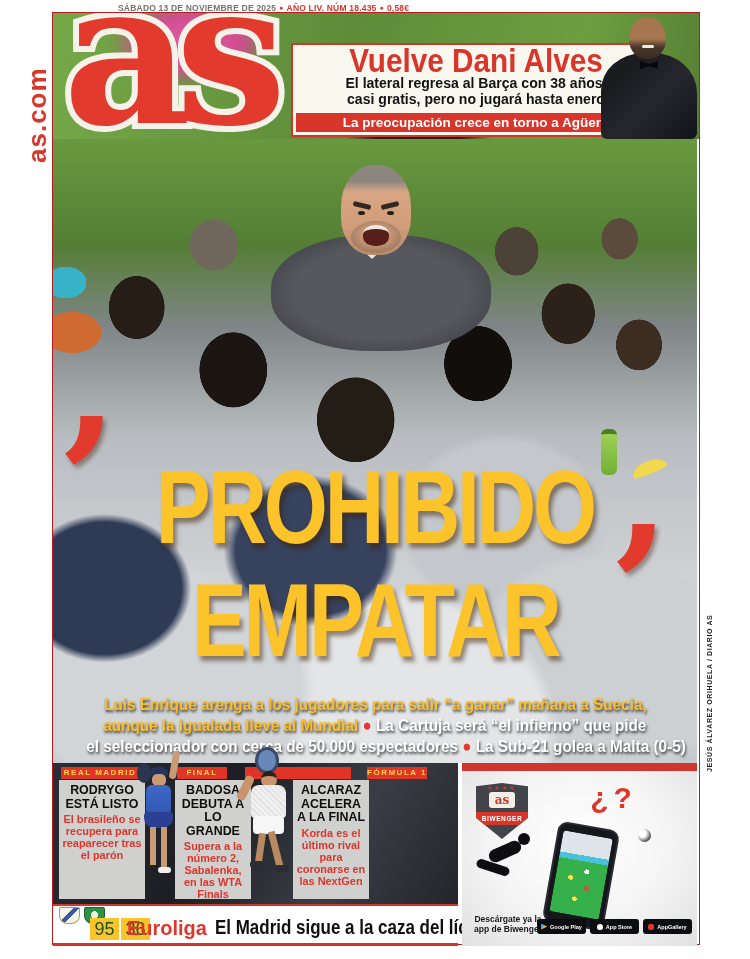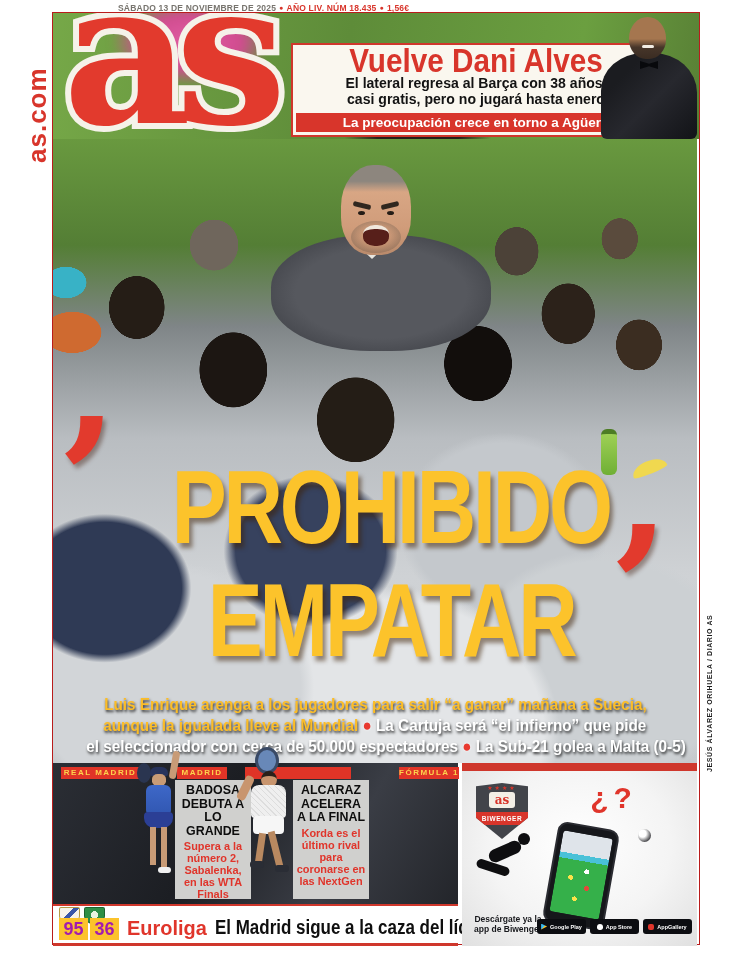--- a/index.html
+++ b/index.html
@@ -137,21 +137,21 @@
   }
   .bottle {
     position:absolute; left:548px; top:290px; width:16px; height:46px; border-radius:6px;
     background:linear-gradient(#9ed055,#6faf35); border-top:5px solid #4d7d24;
   }
   .banana {
     position:absolute; left:578px; top:322px; width:36px; height:13px; transform:rotate(-22deg);
     background:#f0d84f; border-radius:50% 50% 50% 50% / 85% 85% 20% 20%;
   }
   .headline {
-    position:absolute; top:312px; left:16px; width:100%; text-align:center;
+    position:absolute; top:312px; left:0; width:100%; text-align:center;
     color:#fcc32b; font-weight:800; font-size:103px; line-height:113px; white-space:nowrap;
   }
   .headline .hl { display:inline-block; transform:scaleX(.8); letter-spacing:-4px;
     text-shadow:4px 5px 5px rgba(62,32,4,.5); }
   .quote {
     position:absolute; font-family:"DejaVu Serif", serif; font-weight:bold; color:#e23a2d;
     font-size:170px; line-height:1; text-shadow:3px 4px 4px rgba(60,20,5,.4);
   }
   .quote-open  { left:4px;  top:256px; }
   .quote-close { left:556px; top:364px; }
@@ -170,21 +170,21 @@
     background:linear-gradient(120deg,#2b2e35 0%, #1c1e23 40%, #3a3d45 70%, #23252a 100%);
   }
   .brief-label {
     position:absolute; top:4px; height:12px; background:#e03427; color:#fdd34c;
     font-size:8px; font-weight:800; letter-spacing:1.5px; text-align:center; line-height:12px;
     white-space:nowrap; overflow:hidden;
   }
   .label-0 { left:8px;   width:78px;text-align:center;  }
   .label-1 { left:124px; width:50px;  }
   .label-bar { left:192px; width:106px; }
-  .label-3 { left:314px; width:60px;margin-left:32px;  }
+  .label-3 { left:314px; width:60px;  }
   .brief-box {
     position:absolute; top:17px; height:119px; background:#d0d0ce; padding:3px 1px;
     text-align:center;
   }
   .box-0 { left:6px;   width:86px; }
   .box-1 { left:122px; width:76px; }
   .box-2 { left:240px; width:76px; }
   .box-3 { left:314px; width:85px; }
   .brief-box h3 {
     margin:0; font-size:13.5px; line-height:13.5px; font-weight:800; color:#0d0d0d;
@@ -219,21 +219,21 @@
   
   .eurobar {
     position:absolute; top:891px; left:0; width:405px; height:42px; background:#fff;
     border-top:2px solid #cf372c; border-bottom:3px solid #cf372c;
   }
   .club-logo { position:absolute; top:1px; width:21px; height:17px; border:1px solid #b59a45; border-radius:2px 2px 45% 45%; }
   .club-madrid { left:6px;  background:linear-gradient(135deg,#f6f3ea 40%, #3a57a8 40% 56%, #f6f3ea 56%); }
   .club-green  { left:31px; background:radial-gradient(circle at 50% 45%, #e8f3e0 0 28%, #2e8f46 30%); border-color:#1d6330; }
   .score {
     position:absolute; bottom:3px; width:29px; height:22px; background:#fcc32b;
-    color:#a21caf; font-weight:700; font-size:18px; text-align:center; line-height:22px;
+    color:#14532d; font-weight:400; font-size:18px; text-align:center; line-height:22px;margin-left:31px;
   }
   .score-home { left:6px; } .score-away { left:37px; }
   .euro-comp {
     position:absolute; left:74px; bottom:3px; color:#e0352b; font-weight:800; font-size:21px;
     transform:scaleX(.95); transform-origin:left bottom; white-space:nowrap;
   }
   .euro-head {
     position:absolute; left:162px; bottom:4px; color:#0f0f0f; font-weight:800; font-size:19.5px;
     transform:scaleX(.87); transform-origin:left bottom; white-space:nowrap;
   }
@@ -291,21 +291,21 @@
   }
   .badge-ico { width:6px; height:6px; flex:0 0 auto; }
   .ico-play  { background:linear-gradient(135deg,#3bbcf0 0 50%, #f0c032 50%); clip-path:polygon(0 0,100% 50%,0 100%); }
   .ico-apple { background:#ffffff; border-radius:50% 50% 45% 45%; }
   .ico-gallery { background:#e0352b; border-radius:2px; }
 </style>
 </head>
 <body>
 
 <div class="dateline">
-  <span>SÁBADO 13 DE NOVIEMBRE DE 2025</span><span class="dot">●</span><span class="red">AÑO LIV. NÚM 18.435</span><span class="dot">●</span><span class="red">1,56€</span>
+  <span>SÁBADO 13 DE NOVIEMBRE DE 2025</span><span class="dot">●</span><span class="red">AÑO LIV. NÚM 18.435</span><span class="dot">●</span><span class="red">0,58€</span>
 </div>
 
 <div class="ascom-vertical">as.com</div>
 
 <div class="photo-credit">JESÚS ÁLVAREZ ORIHUELA / DIARIO AS</div>
 
 <div class="content">
 
   <div class="header">
     <div class="pink-blob"></div>
@@ -351,24 +351,28 @@
 
     <div class="photo-deck">
       <span class="line"><span class="y">Luis Enrique arenga a los jugadores para salir “a ganar” mañana a Suecia,</span></span><br>
       <span class="line"><span class="y">aunque la igualada lleve al Mundial</span> <span class="b">●</span> <span class="w">La Cartuja será “el infierno” que pide</span></span><br>
       <span class="line"><span class="w">el seleccionador con cerca de 50.000 espectadores</span> <span class="b">●</span> <span class="w">La Sub-21 golea a Malta (0-5)</span></span>
     </div>
   </div>
 
   <div class="briefs">
     <div class="brief-label label-0">REAL MADRID</div>
-    <div class="brief-label label-1">MADRID</div>
+    <div class="brief-label label-1">FINAL</div>
     <div class="brief-label label-bar"></div>
     <div class="brief-label label-3">FÓRMULA 1</div>
 
+    <div class="brief-box box-0">
+      <h3>RODRYGO ESTÁ LISTO</h3>
+      <p>El brasileño se recupera para reaparecer tras el parón</p>
+    </div>
     <div class="brief-box box-1">
       <h3>BADOSA DEBUTA A LO GRANDE</h3>
       <p>Supera a la número 2, Sabalenka, en las WTA Finals</p>
     </div>
     <div class="brief-box box-2">
       <h3>ALCARAZ ACELERA A LA FINAL</h3>
       <p>Korda es el último rival para coronarse en las NextGen</p>
     </div>
 
     <div class="badosa">

